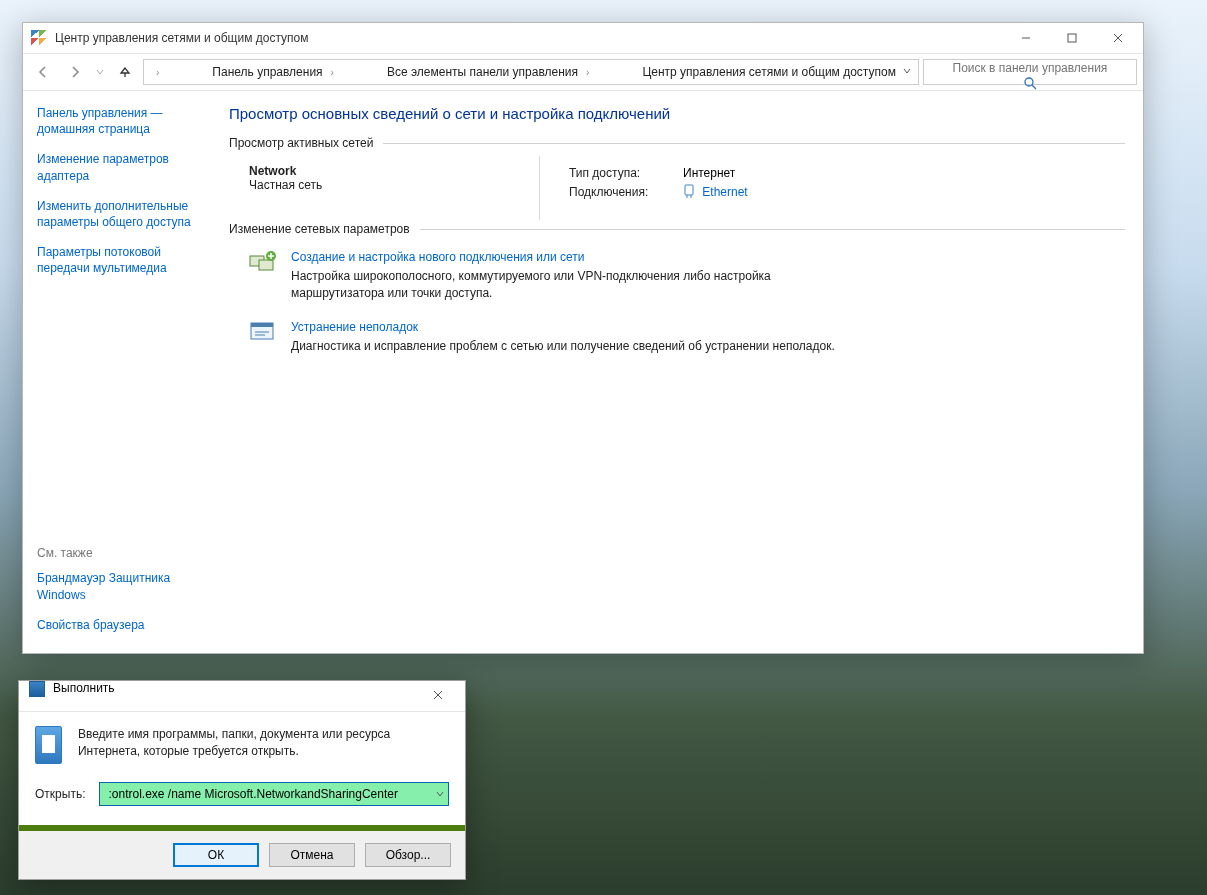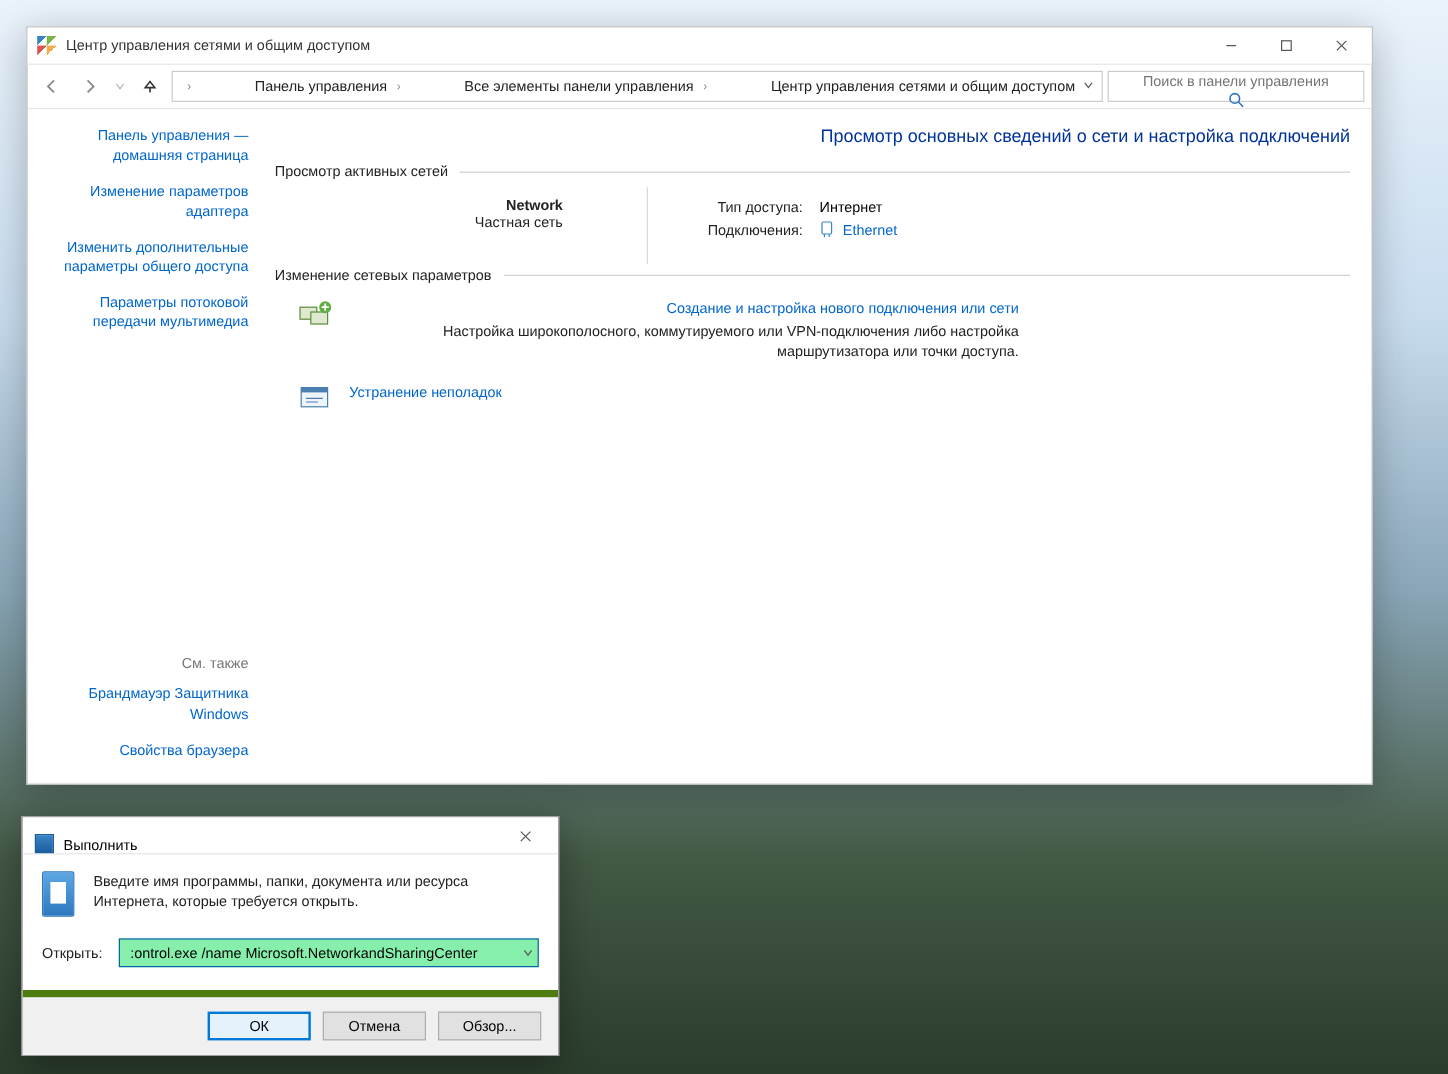--- a/index.html
+++ b/index.html
@@ -90,21 +90,20 @@
   }
   .searchbox input {
     border:none; outline:none; flex:1; font-size:12px; color:#555; background:transparent;
   }
 
   
   .win-body {
     flex:1;
     display:flex;
     overflow:hidden;
-    text-align:right;
   }
   .sidebar {
     width: 198px;
     padding: 14px 14px;
     box-sizing:border-box;
     display:flex;
     flex-direction:column;
   }
   .sidelink {
     color:#0066cc;
@@ -181,21 +180,21 @@
     width: 446px;
     height: 198px;
     background:#fff;
     border:1px solid #9f9f9f;
     box-shadow: 0 8px 30px rgba(0,0,0,.35);
     display:flex;
     flex-direction:column;
   }
   .dlg-title {
     height:30px;
-    display:flex; align-items:flex-end;
+    display:flex; align-items:flex-start;
     padding:0 4px 0 10px;
     border-bottom:1px solid #e5e5e5;
   }
   .dlg-title .r-icon {
     width:16px; height:16px; margin-right:8px;
     background: linear-gradient(#3a84c6,#1b5f9e);
     border:1px solid #1b5f9e;
     box-sizing:border-box;
   }
   .dlg-body {
@@ -416,20 +415,21 @@
         <div class="ticon">
           <svg width="28" height="24">
             <rect x="2" y="3" width="22" height="16" fill="#eef4fb" stroke="#4a7fb0"></rect>
             <rect x="2" y="3" width="22" height="4" fill="#4a7fb0"></rect>
             <line x1="6" y1="12" x2="20" y2="12" stroke="#4a7fb0"></line>
             <line x1="6" y1="15" x2="16" y2="15" stroke="#4a7fb0"></line>
           </svg>
         </div>
         <div class="ttext">
           <span class="tlink">Устранение неполадок</span>
+          <span class="tdesc">Диагностика и исправление проблем с сетью или получение сведений об устранении неполадок.</span>
         </div>
       </div>
 
     </div>
   </div>
 </div>
 
 <div class="dlg-run">
   <div class="dlg-title">
     <div class="r-icon"></div>

